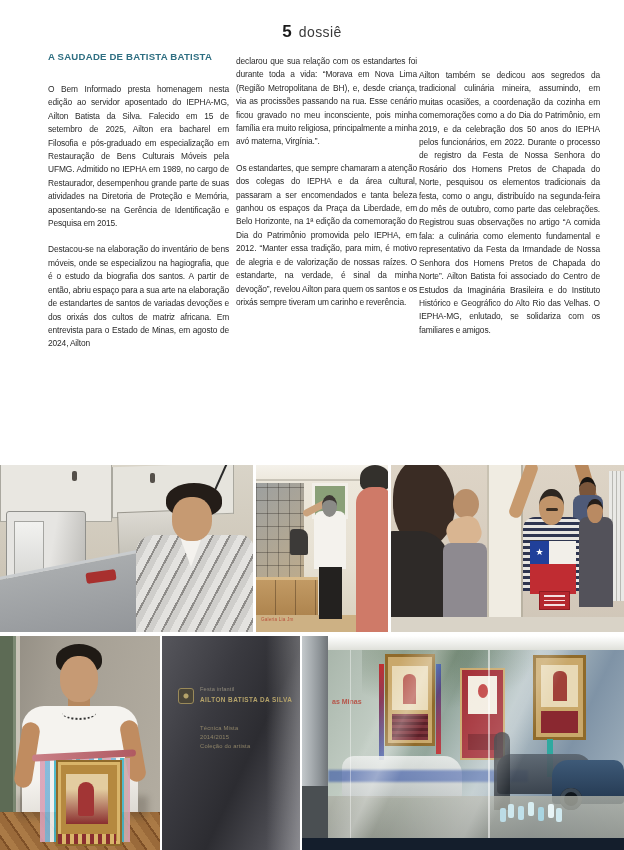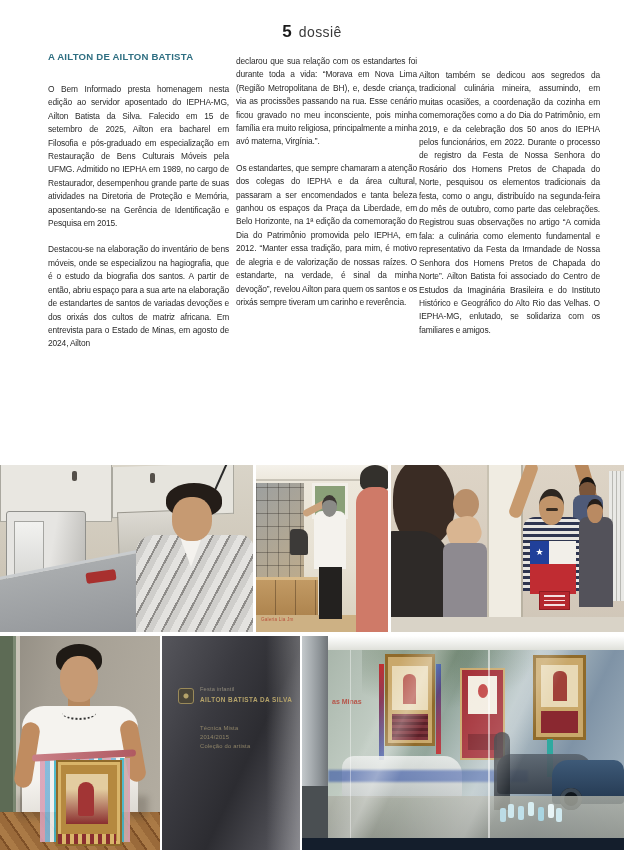--- a/index.html
+++ b/index.html
@@ -173,21 +173,21 @@
 </head>
 <body>
 
 <div class="page">
 
   <div class="pagehead">
     <span class="pagenum">5</span><span class="seclabel">dossiê</span>
   </div>
 
   <div class="col" id="col-left">
-    <h1 class="headline">A AILTON DE AILTON BATISTA</h1>
+    <h1 class="headline">A SAUDADE DE BATISTA BATISTA</h1>
     <p>O Bem Informado presta homenagem nesta edição ao servidor aposentado do IEPHA-MG, Ailton Batista da Silva. Falecido em 15 de setembro de 2025, Ailton era bacharel em Filosofia e pós-graduado em especialização em Restauração de Bens Culturais Móveis pela UFMG. Admitido no IEPHA em 1989, no cargo de Restaurador, desempenhou grande parte de suas atividades na Diretoria de Proteção e Memória, aposentando-se na Gerência de Identificação e Pesquisa em 2015.</p>
     <p>Destacou-se na elaboração do inventário de bens móveis, onde se especializou na hagiografia, que é o estudo da biografia dos santos. A partir de então, abriu espaço para a sua arte na elaboração de estandartes de santos de variadas devoções e dos orixás dos cultos de matriz africana. Em entrevista para o Estado de Minas, em agosto de 2024, Ailton</p>
   </div>
 
   <div class="col" id="col-mid">
     <p>declarou que sua relação com os estandartes foi durante toda a vida: “Morava em Nova Lima (Região Metropolitana de BH), e, desde criança, via as procissões passando na rua. Esse cenário ficou gravado no meu inconsciente, pois minha família era muito religiosa, principalmente a minha avó materna, Virgínia.”.</p>
     <p>Os estandartes, que sempre chamaram a atenção dos colegas do IEPHA e da área cultural, passaram a ser encomendados e tanta beleza ganhou os espaços da Praça da Liberdade, em Belo Horizonte, na 1ª edição da comemoração do Dia do Patrimônio promovida pelo IEPHA, em 2012. “Manter essa tradição, para mim, é motivo de alegria e de valorização de nossas raízes. O estandarte, na verdade, é sinal da minha devoção”, revelou Ailton para quem os santos e os orixás sempre tiveram um carinho e reverência.</p>
   </div>
 
   <div class="col" id="col-right">

